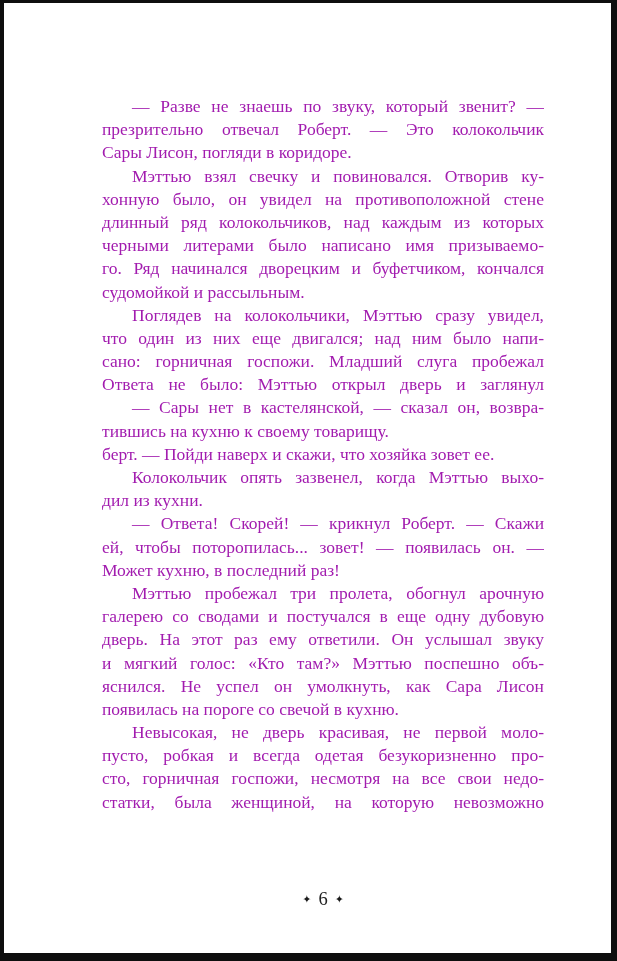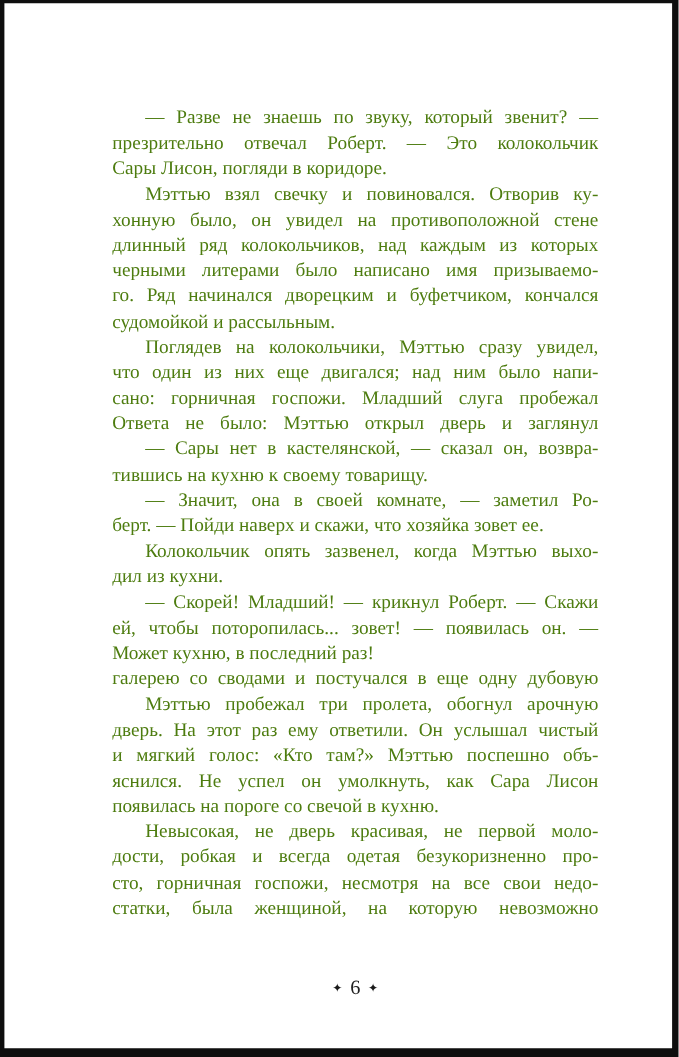--- a/index.html
+++ b/index.html
@@ -21,21 +21,21 @@
     font-family: "Liberation Serif", "DejaVu Serif", serif;
     color: #2b2b2b;
   }
   .text-block {
     position: absolute;
     left: 98px;
     top: 92px;
     width: 442px;
     font-size: 17.5px;
     line-height: 23.2px;
-    color: #4d7c0f;
+    color: #a21caf;
   }
   .para { margin: 0; }
   .line {
     text-align: justify;
     text-align-last: justify;
     white-space: normal;
     overflow: hidden;
     height: 23.2px;
   }
   .line.first { text-indent: 30px; }
@@ -81,43 +81,42 @@
         <div class="line first">Поглядев на колокольчики, Мэттью сразу увидел,</div>
         <div class="line">что один из них еще двигался; над ним было напи-</div>
         <div class="line">сано: горничная госпожи. Младший слуга пробежал</div>
         <div class="line">Ответа не было: Мэттью открыл дверь и заглянул</div>
       </div>
       <div class="para">
         <div class="line first">— Сары нет в кастелянской, — сказал он, возвра-</div>
         <div class="line last">тившись на кухню к своему товарищу.</div>
       </div>
       <div class="para">
-        <div class="line first">— Значит, она в своей комнате, — заметил Ро-</div>
         <div class="line last">берт. — Пойди наверх и скажи, что хозяйка зовет ее.</div>
       </div>
       <div class="para">
         <div class="line first">Колокольчик опять зазвенел, когда Мэттью выхо-</div>
         <div class="line last">дил из кухни.</div>
       </div>
       <div class="para">
-        <div class="line first">— Скорей! Младший! — крикнул Роберт. — Скажи</div>
+        <div class="line first">— Ответа! Скорей! — крикнул Роберт. — Скажи</div>
         <div class="line">ей, чтобы поторопилась... зовет! — появилась он. —</div>
         <div class="line last">Может кухню, в последний раз!</div>
       </div>
       <div class="para">
+        <div class="line first">Мэттью пробежал три пролета, обогнул арочную</div>
         <div class="line">галерею со сводами и постучался в еще одну дубовую</div>
-        <div class="line first">Мэттью пробежал три пролета, обогнул арочную</div>
-        <div class="line">дверь. На этот раз ему ответили. Он услышал чистый</div>
+        <div class="line">дверь. На этот раз ему ответили. Он услышал звуку</div>
         <div class="line">и мягкий голос: «Кто там?» Мэттью поспешно объ-</div>
         <div class="line">яснился. Не успел он умолкнуть, как Сара Лисон</div>
         <div class="line last">появилась на пороге со свечой в кухню.</div>
       </div>
       <div class="para">
         <div class="line first">Невысокая, не дверь красивая, не первой моло-</div>
-        <div class="line">дости, робкая и всегда одетая безукоризненно про-</div>
+        <div class="line">пусто, робкая и всегда одетая безукоризненно про-</div>
         <div class="line">сто, горничная госпожи, несмотря на все свои недо-</div>
         <div class="line">статки, была женщиной, на которую невозможно</div>
       </div>
     </div>
   <div class="page-footer">
     <span class="ornament">✦</span><span class="num">6</span><span class="ornament">✦</span>
   </div>
 </div>
 
 </body></html>

